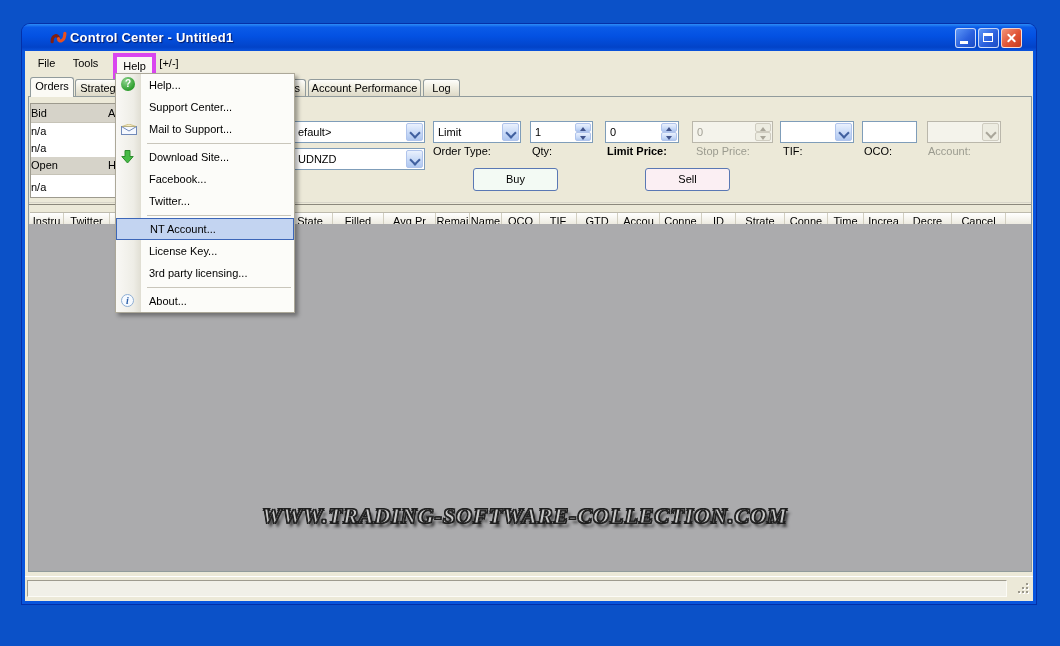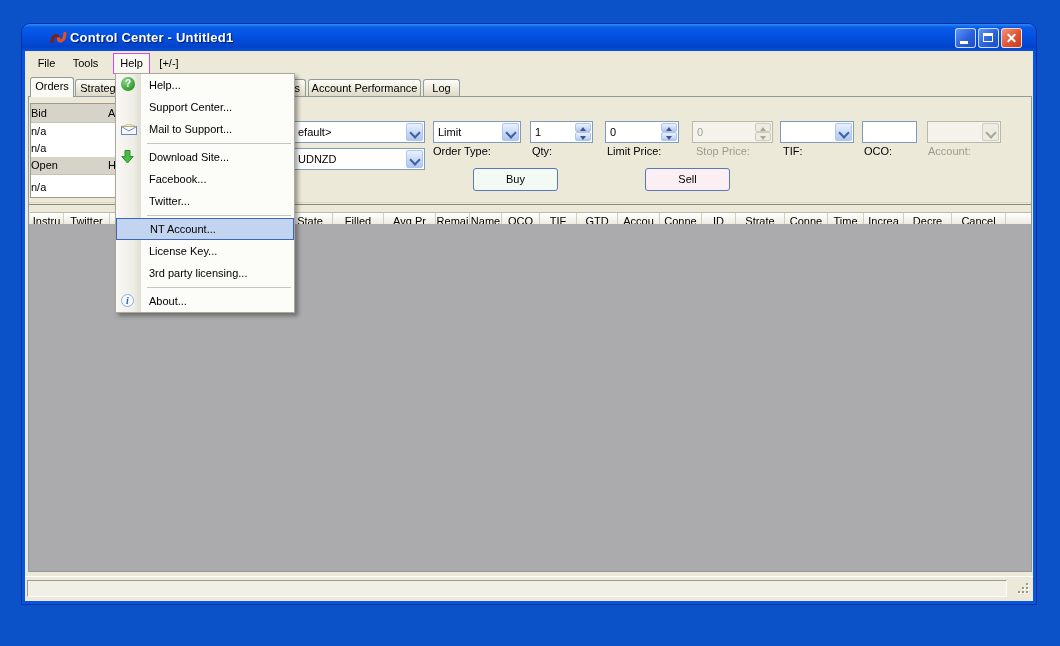--- a/index.html
+++ b/index.html
@@ -17,21 +17,21 @@
         border-radius:3px;box-sizing:border-box;}
   .tbtn.min,.tbtn.max{background:linear-gradient(135deg,#5E97F7 0%,#2B61DE 55%,#1B4CC4 100%);}
   .tbtn.close{background:linear-gradient(135deg,#F2947A 0%,#E05335 55%,#C33A1E 100%);}
   .glyph-min{position:absolute;left:4px;bottom:3px;width:8px;height:3px;background:#fff;}
   .glyph-max{position:absolute;left:4px;top:4px;width:10px;height:9px;border:1px solid #fff;border-top:3px solid #fff;box-sizing:border-box;}
   .glyph-x1,.glyph-x2{position:absolute;left:4px;top:8px;width:11px;height:2px;background:#fff;border-radius:1px;}
   .glyph-x1{transform:rotate(45deg);} .glyph-x2{transform:rotate(-45deg);}
   .window-body{position:absolute;left:25px;top:51px;width:1008px;height:550px;background:#ECE9D8;}
   
   .mitem{position:absolute;top:54px;height:18px;line-height:18px;text-align:center;}
-  .mitem.open{background:#F9F8F3;border:1px solid #d946ef;top:53px;height:19px;line-height:19px;}
+  .mitem.open{background:#F9F8F3;border:4px solid #d946ef;top:53px;height:19px;line-height:19px;}
   
   .tab{position:absolute;top:79px;height:17px;box-sizing:border-box;border:1px solid #919B9C;border-bottom:none;
        border-radius:3px 3px 0 0;background:linear-gradient(180deg,#FEFEFB,#F0EEE1 45%,#DDD9C7);
        text-align:center;padding-top:2px;overflow:hidden;white-space:nowrap;}
   .tab.active{top:77px;height:20px;background:#FBFAF5;z-index:6;font-weight:normal;}
   .tabpanel{position:absolute;left:28px;top:96px;width:1004px;height:476px;box-sizing:border-box;
        border:1px solid #919B9C;background:#ECE9D8;}
   
   .qgrid{position:absolute;left:30px;top:103px;width:226px;height:95px;background:#fff;border:1px solid #9D9A8E;box-sizing:border-box;}
   .qrow{display:flex;overflow:hidden;}
@@ -155,21 +155,21 @@
       <span class="qc2">Hi</span>
     </div>
     <div class="qrow" style="height:24px;line-height:24px;">
       <span class="qc1">n/a</span>
       <span class="qc2"></span>
     </div>
   </div>
 
   <div class="flabel" style="left:433px;">Order Type:</div>
   <div class="flabel" style="left:532px;">Qty:</div>
-  <div class="flabel" style="left:607px;">Limit Price:</div>
+  <div class="flabel" style="left:607px;font-weight:bold;">Limit Price:</div>
   <div class="flabel dis" style="left:696px;">Stop Price:</div>
   <div class="flabel" style="left:783px;">TIF:</div>
   <div class="flabel" style="left:864px;">OCO:</div>
   <div class="flabel dis" style="left:928px;">Account:</div>
 
   <div class="combo" style="left:280px;top:121px;width:145px;">
     <span class="val" style="left:17px;">efault&gt;</span>
     <span class="cbtn">
         <i class="chev"></i>
       </span>
@@ -257,20 +257,21 @@
     <span class="oc" style="width:34px;">ID</span>
     <span class="oc" style="width:49px;">Strate</span>
     <span class="oc" style="width:43px;">Conne</span>
     <span class="oc" style="width:36px;">Time</span>
     <span class="oc" style="width:40px;">Increa</span>
     <span class="oc" style="width:48px;">Decre</span>
     <span class="oc" style="width:54px;">Cancel</span>
     <span class="oc" style="width:25px;border-right:none;"></span>
   </div>
   <div class="obody"></div>
+  <div class="watermark">WWW.TRADING-SOFTWARE-COLLECTION.COM</div>
 
   <div class="statusbar">
     <div class="status-field"></div>
     <div class="grip">
       <i style="left:9px;top:1px;"></i>
         <i style="left:5px;top:5px;"></i>
         <i style="left:9px;top:5px;"></i>
       <i style="left:1px;top:9px;"></i>
         <i style="left:5px;top:9px;"></i>
         <i style="left:9px;top:9px;"></i>

